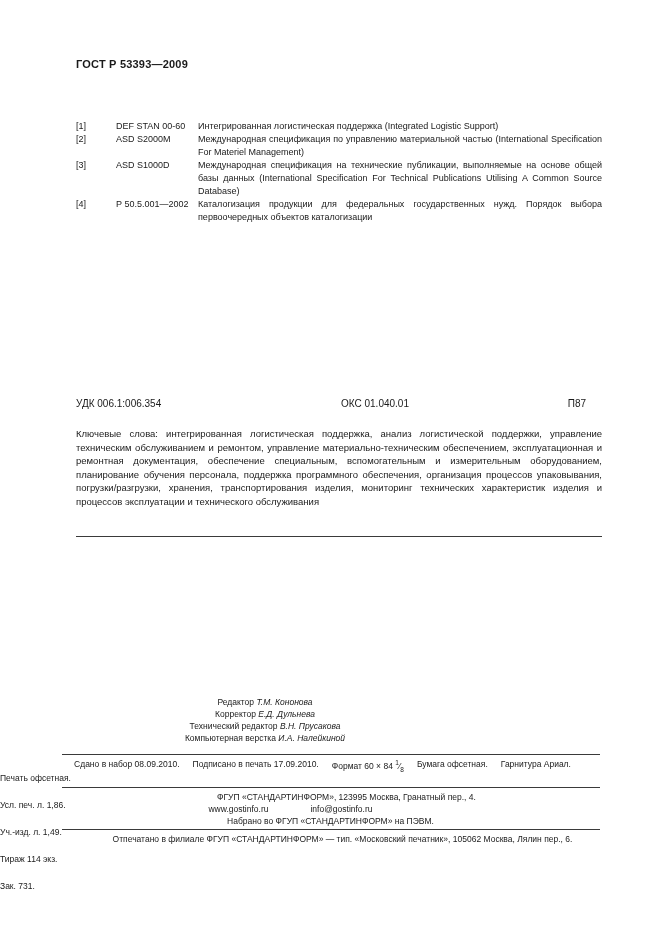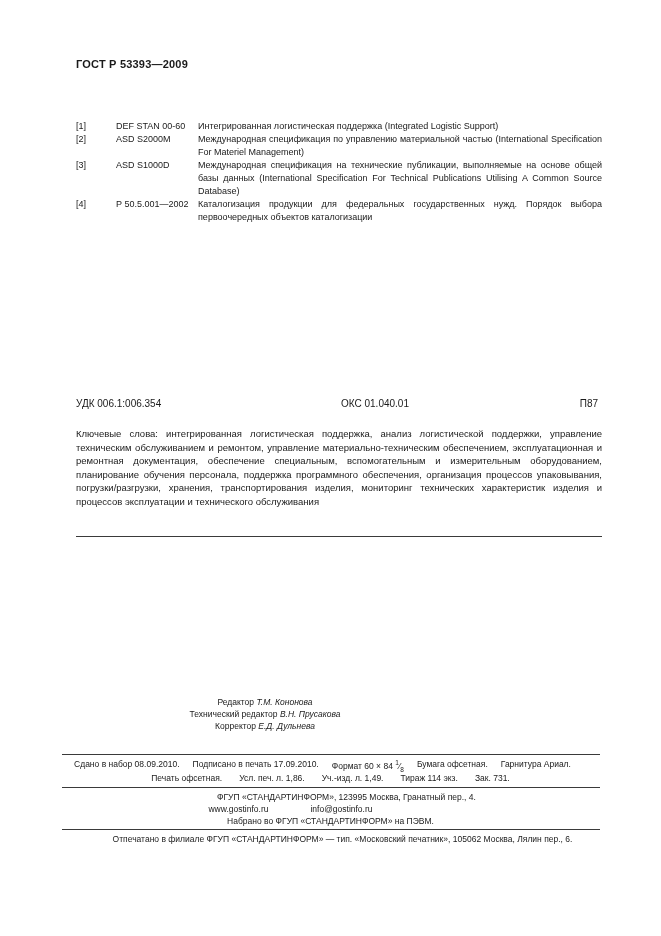--- a/index.html
+++ b/index.html
@@ -25,21 +25,21 @@
     font-size: 9px; line-height: 13px;
   }
   .biblio-item { display: flex; }
   .biblio-ref  { flex: 0 0 26px; }
   .biblio-code { flex: 0 0 78px; padding-right: 4px; padding-left: 14px; }
   .biblio-text { flex: 1; text-align: justify; }
 
   .class-row { position: absolute; left: 76px; top: 398px; width: 526px; height: 14px; font-size: 10px; }
   .udk   { position: absolute; left: 0;   top: 0; }
   .oks   { position: absolute; left: 265px; top: 0; }
-  .pcode { position: absolute; right: 4px;  top: 0; padding-left: 6px; }
+  .pcode { position: absolute; right: 16px;  top: 0; padding-left: 6px; }
 
   .keywords {
     position: absolute; left: 76px; top: 427px; width: 526px;
     font-size: 9.5px; line-height: 13.5px; text-align: justify;
   }
 
   .rule { position: absolute; height: 0; border-top: 1px solid #3a3a3a; }
   .rule-keywords { left: 76px; width: 526px; top: 536px; }
   .rule-a { left: 62px; width: 538px; top: 754px; }
   .rule-b { left: 62px; width: 538px; top: 787px; }
@@ -50,21 +50,21 @@
     text-align: center; font-size: 8.5px; line-height: 12px;
   }
   .editor-name { font-style: italic; }
 
   .imprint1 {
     position: absolute; left: 0; width: 645px; top: 759px;
     display: flex; justify-content: center; gap: 13px; font-size: 8.5px;
   }
   .imprint2 {
     position: absolute; left: 0; width: 661px; top: 773px;
-    display: flex; justify-content: center; gap: 17px; font-size: 8.5px;
+    display: flex; justify-content: center; gap: 17px; font-size: 8.5px; flex-direction: column;
   }
   .frac sup { font-size: 6.5px; }
   .frac sub { font-size: 6.5px; }
 
   .pub1 { position: absolute; left: 16px; width: 661px; top: 792px; text-align: center; font-size: 8.5px; }
   .pub2 {
     position: absolute; left: 0; width: 581px; top: 804px;
     display: flex; justify-content: center; gap: 42px; font-size: 8.5px;
   }
   .pub3 { position: absolute; left: 0; width: 661px; top: 816px; text-align: center; font-size: 8.5px; }
@@ -110,26 +110,30 @@
   <div class="keywords">Ключевые слова: интегрированная логистическая поддержка, анализ логистической поддержки, управление техническим обслуживанием и ремонтом, управление материально-техническим обеспечением, эксплуатационная и ремонтная документация, обеспечение специальным, вспомогательным и измерительным оборудованием, планирование обучения персонала, поддержка программного обеспечения, организация процессов упаковывания, погрузки/разгрузки, хранения, транспортирования изделия, мониторинг технических характеристик изделия и процессов эксплуатации и технического обслуживания</div>
 
   <div class="rule rule-keywords"></div>
 
   <div class="editors">
     <div>
       <span>Редактор</span>
       <span class="editor-name">Т.М. Кононова</span>
     </div>
     <div>
+      <span>Корректор</span>
+      <span class="editor-name">Е.Д. Дульнева</span>
+    </div>
+    <div>
       <span>Технический редактор</span>
       <span class="editor-name">В.Н. Прусакова</span>
     </div>
     <div>
-      <span>Корректор</span>
-      <span class="editor-name">Е.Д. Дульнева</span>
+      <span>Компьютерная верстка</span>
+      <span class="editor-name">И.А. Налейкиной</span>
     </div>
   </div>
 
   <div class="rule rule-a"></div>
 
   <div class="imprint1">
     <span>Сдано в набор 08.09.2010.</span>
     <span>Подписано в печать 17.09.2010.</span>
     <span><span>Формат 60 × 84</span> <span class="frac"><sup>1</sup><span>⁄</span><sub>8</sub></span></span>
     <span>Бумага офсетная.</span>

